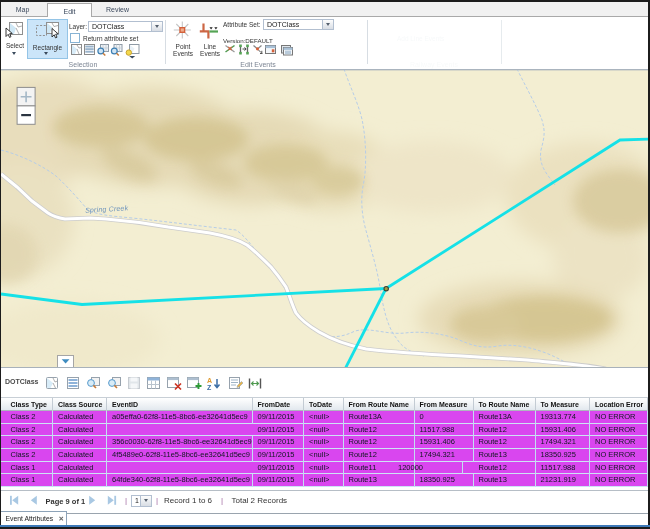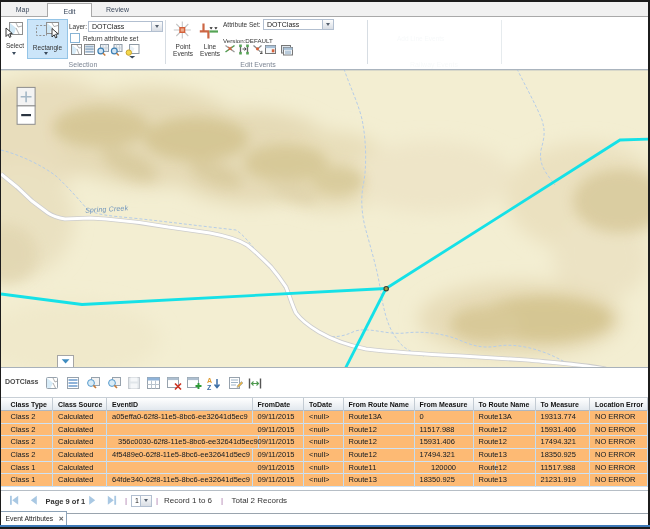--- a/index.html
+++ b/index.html
@@ -29,21 +29,21 @@
 .combo .txt { position:absolute; left:3px; top:1px; font-size:7px; color:#222; }
 
 #map { left:1px; top:69px; width:647px; height:298px; }
 
 #panel { left:1px; top:367px; width:647px; height:159px; background:#fff; border-top:1px solid #a8b1ba; }
 #ptool { position:absolute; left:0; top:0; width:647px; height:28px; background:#fff; }
 #ptool .lbl { position:absolute; left:4px; top:10px; font-size:7px; font-weight:bold; color:#4a4a4a; }
 
 #grid-header { position:absolute; left:0; top:29px; width:647px; height:14px; background:linear-gradient(#ffffff,#e2e8ee); border-top:1px solid #c8cfd6; border-bottom:1px solid #aeb6bf; }
 .hcell { position:absolute; top:0; height:13px; border-right:1px solid #c3cbd3; font-size:7px; font-weight:bold; color:#111; line-height:13px; padding-left:5px; white-space:nowrap; overflow:hidden; }
-.grow { position:absolute; left:0; width:647px; height:12.67px; background:#fdba74; box-shadow:inset 0 -1px 0 #cde2f5;padding-left:32px; }
+.grow { position:absolute; left:0; width:647px; height:12.67px; background:#d946ef; box-shadow:inset 0 -1px 0 #cde2f5;padding-left:32px; }
 .gcell { position:absolute; top:0; height:12.67px; border-right:1px solid #c3ddf2; font-size:7.5px; color:#101820; line-height:12.7px; padding-left:5px; white-space:nowrap; overflow:hidden; }
 
 #pager { position:absolute; left:0; top:121.5px; width:647px; height:20px; background:#fff; border-top:1px solid #b6bec6; }
 #pager .ptxt { position:absolute; top:5.5px; font-size:8px; color:#333; white-space:nowrap; }
 
 #btmbar { position:absolute; left:0; top:142px; width:647px; height:17px; background:#fff; }
 #btmbar .topline { position:absolute; left:66px; right:0; top:3px; height:1px; background:#9aa4ae; }
 #btmtab { position:absolute; left:0px; top:0.8px; width:66px; height:16px; background:#fff; border:1px solid #8da3b8; border-left:none; }
 #btmtab .t { position:absolute; left:4.5px; top:3.5px; font-size:6.8px; color:#222; }
 #btmtab .x { position:absolute; left:57.5px; top:3.5px; font-size:6.5px; color:#666; font-weight:bold; }
@@ -331,21 +331,21 @@
       <div class="gcell" style="left:303px; width:39.5px;">&lt;null&gt;</div>
       <div class="gcell" style="left:342.5px; width:71px;">Route12</div>
       <div class="gcell" style="left:413.5px; width:59px;">11517.988</div>
       <div class="gcell" style="left:472.5px; width:62px;">Route12</div>
       <div class="gcell" style="left:534.5px; width:54.5px;">15931.406</div>
       <div class="gcell" style="left:589px; width:58px;">NO ERROR</div>
     </div>
     <div class="grow" style="top:68.34px;">
       <div class="gcell" style="left:0px; width:52px; padding-left:9.5px;">Class 2</div>
       <div class="gcell" style="left:52px; width:54px;">Calculated</div>
-      <div class="gcell" style="left:112px; width:145.5px;">356c0030-62f8-11e5-8bc6-ee32641d5ec9</div>
+      <div class="gcell" style="left:106px; width:145.5px;">356c0030-62f8-11e5-8bc6-ee32641d5ec9</div>
       <div class="gcell" style="left:251.5px; width:51.5px;">09/11/2015</div>
       <div class="gcell" style="left:303px; width:39.5px;">&lt;null&gt;</div>
       <div class="gcell" style="left:342.5px; width:71px;">Route12</div>
       <div class="gcell" style="left:413.5px; width:59px;">15931.406</div>
       <div class="gcell" style="left:472.5px; width:62px;">Route12</div>
       <div class="gcell" style="left:534.5px; width:54.5px;">17494.321</div>
       <div class="gcell" style="left:589px; width:58px;">NO ERROR</div>
     </div>
     <div class="grow" style="top:81.01px;">
       <div class="gcell" style="left:0px; width:52px; padding-left:9.5px;">Class 2</div>
@@ -358,21 +358,21 @@
       <div class="gcell" style="left:472.5px; width:62px;">Route13</div>
       <div class="gcell" style="left:534.5px; width:54.5px;">18350.925</div>
       <div class="gcell" style="left:589px; width:58px;">NO ERROR</div>
     </div>
     <div class="grow" style="top:93.68px;">
       <div class="gcell" style="left:0px; width:52px; padding-left:9.5px;">Class 1</div>
       <div class="gcell" style="left:52px; width:54px;">Calculated</div>
       <div class="gcell" style="left:251.5px; width:51.5px;">09/11/2015</div>
       <div class="gcell" style="left:303px; width:39.5px;">&lt;null&gt;</div>
       <div class="gcell" style="left:342.5px; width:71px;">Route11</div>
-      <div class="gcell" style="left:425px; width:70px;">120000</div>
+      <div class="gcell" style="left:392px; width:70px;">120000</div>
       <div class="gcell" style="left:472.5px; width:62px;">Route12</div>
       <div class="gcell" style="left:534.5px; width:54.5px;">11517.988</div>
       <div class="gcell" style="left:589px; width:58px;">NO ERROR</div>
     </div>
     <div class="grow" style="top:106.35px;">
       <div class="gcell" style="left:0px; width:52px; padding-left:9.5px;">Class 1</div>
       <div class="gcell" style="left:52px; width:54px;">Calculated</div>
       <div class="gcell" style="left:106px; width:145.5px;">64fde340-62f8-11e5-8bc6-ee32641d5ec9</div>
       <div class="gcell" style="left:251.5px; width:51.5px;">09/11/2015</div>
       <div class="gcell" style="left:303px; width:39.5px;">&lt;null&gt;</div>

